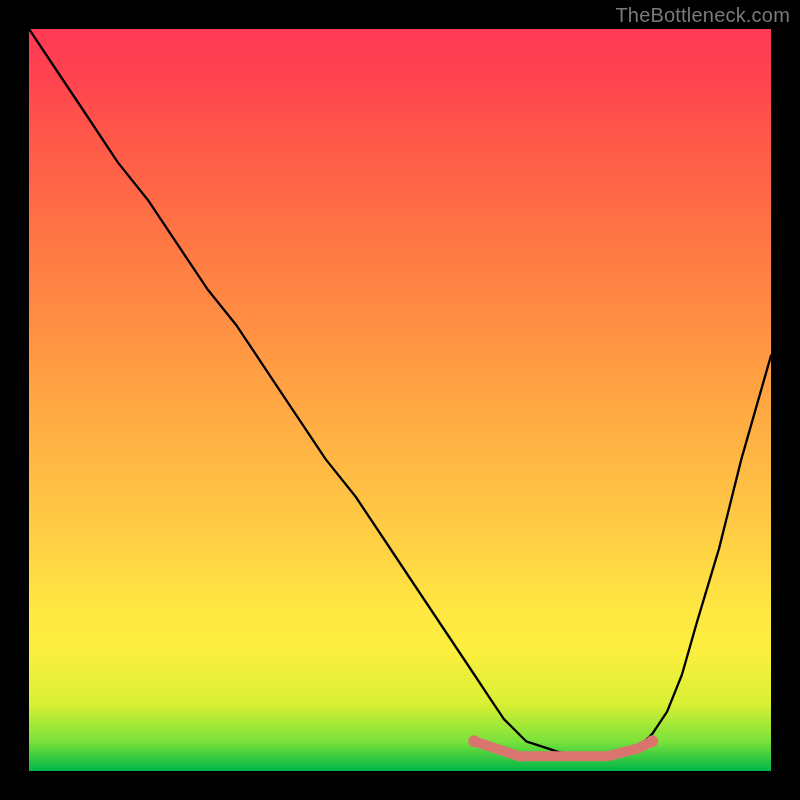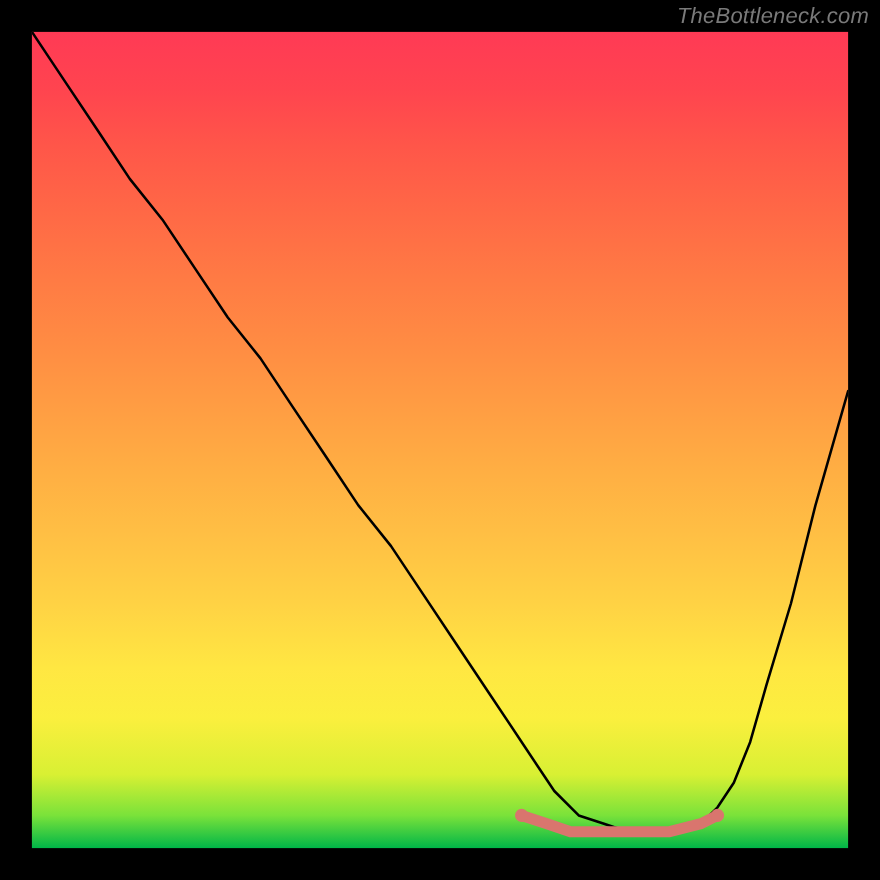--- a/index.html
+++ b/index.html
@@ -36,21 +36,20 @@
   }
   .watermark {
     position: absolute;
     top: 4px;
     right: 10px;
     font-family: Arial, Helvetica, sans-serif;
     font-size: 20px;
     color: #7a7a7a;
     letter-spacing: 0.2px;
     user-select: none;
-    font-style: italic;
   }
   svg.curves {
     position: absolute;
     left: 0; top: 0;
     width: 742px; height: 742px;
   }
   .black-line {
     fill: none;
     stroke: #000;
     stroke-width: 2.3;

